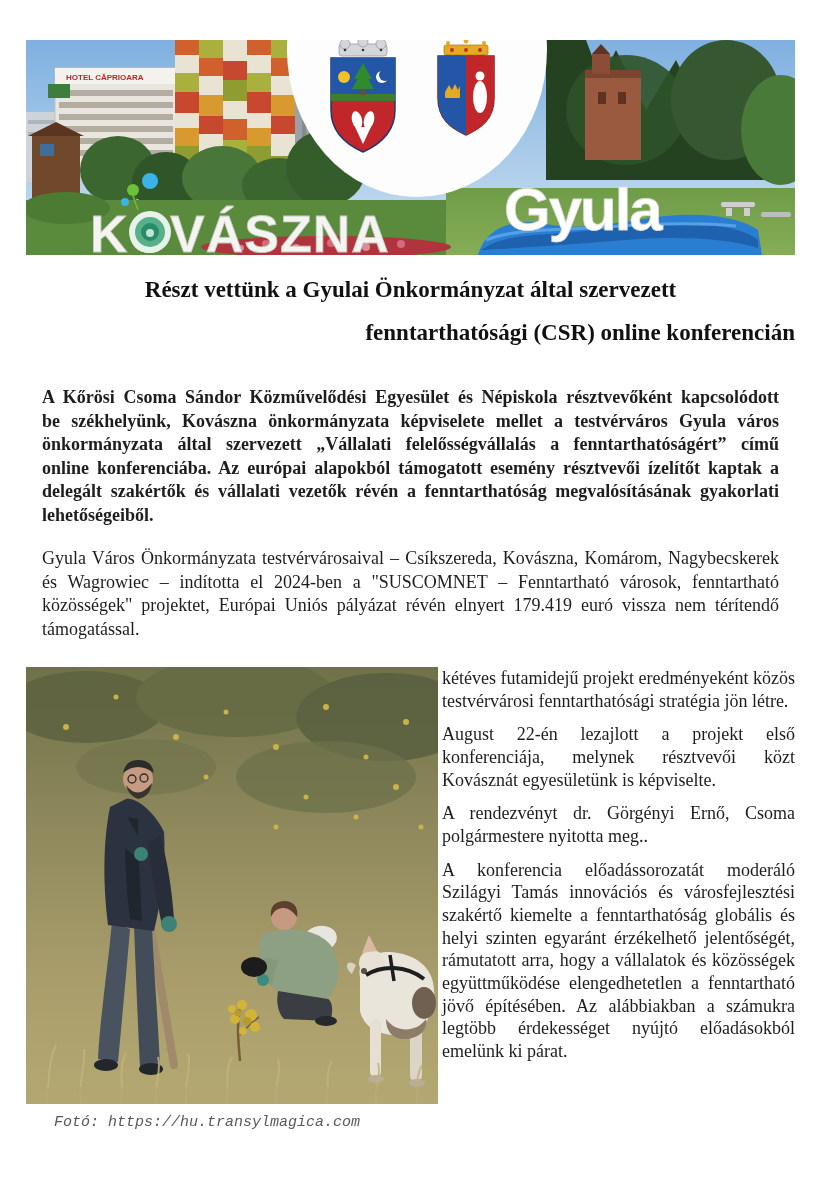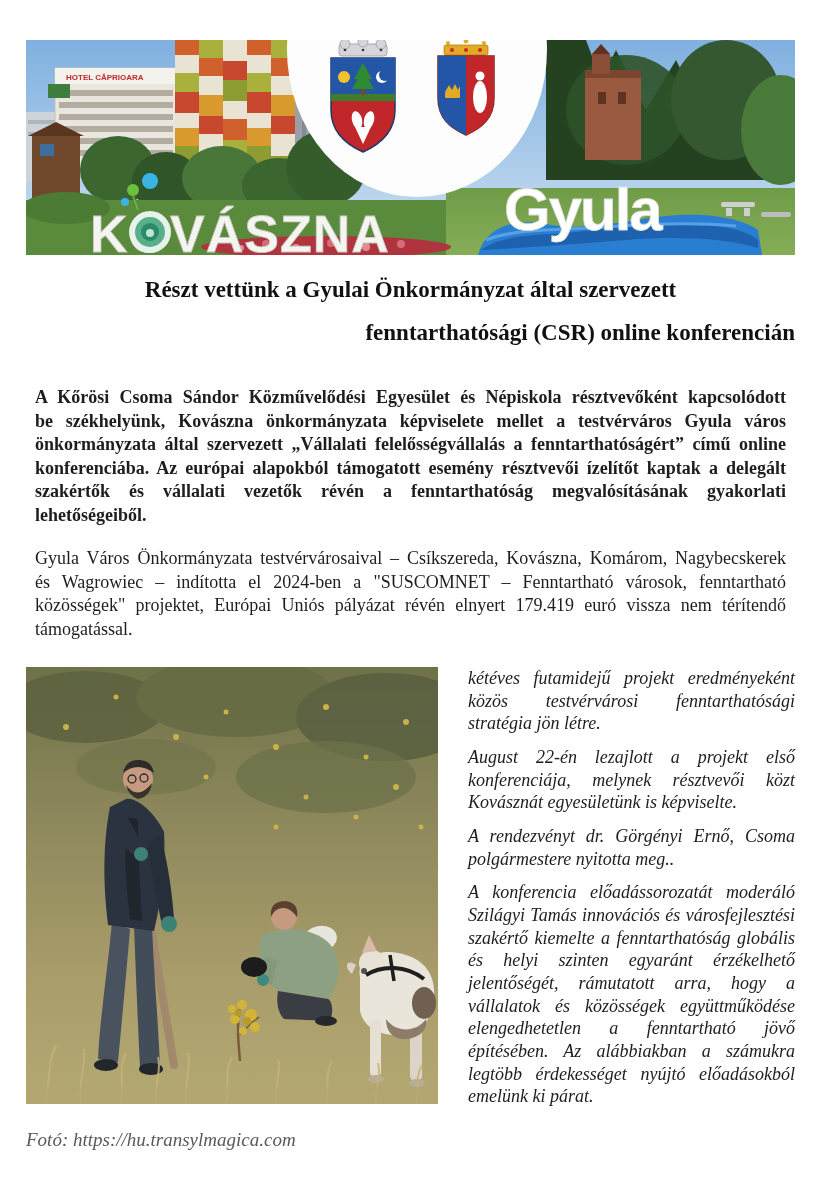--- a/index.html
+++ b/index.html
@@ -1,29 +1,29 @@
 <!DOCTYPE html>
 <html><head>
 <meta charset="utf-8">
 <style>
   html,body{margin:0;padding:0;background:#ffffff;}
   body{width:821px;height:1200px;overflow:hidden;font-family:"Liberation Serif",serif;color:#1d1d1d;}
   .page{padding:0 26px;}
   .header-photo{display:block;width:769px;height:215px;margin-top:40px;}
   .title{margin-top:22px;text-align:center;font-weight:bold;font-size:23px;color:#111;}
   .title .t2{margin-top:17px;text-align:right;}
-  p.body{margin:9px;font-size:18px;line-height:1.3;text-align:justify;}
+  p.body{margin:16px;font-size:18px;line-height:1.3;text-align:justify;}
   p.lead{margin-top:40px;font-weight:bold;word-spacing:3px;line-height:1.31;}
   p.p2{margin-top:20px;word-spacing:1px;}
   p.p3{margin-top:15px;text-align-last:justify;word-spacing:2px;}
-  .columns{display:flex;margin-top:26px;gap:30px;font-style:italic;}
+  .columns{display:flex;margin-top:26px;gap:4px;}
   .field-photo{width:412px;height:437px;flex:0 0 auto;display:block;}
   .col-text{flex:1;min-width:0;}
   .col-text p{margin:0 0 11px;font-size:18px;line-height:1.26;text-align:justify;}
-  .caption{margin-top:10px;font-family:Liberation Serif, serif;font-style:italic;font-size:19px;color:#595959;}
+  .caption{margin-top:10px;font-family:Liberation Mono, monospace;font-style:italic;font-size:15px;color:#595959;margin-left:28px;}
   svg text.sign{font-family:"Liberation Sans",sans-serif;font-weight:bold;}
   svg text.hotel{font-family:"Liberation Sans",sans-serif;font-weight:bold;}
 </style>
 </head>
 <body>
 
 <div class="page">
 
   <svg class="header-photo" viewBox="0 0 769 215" xmlns="http://www.w3.org/2000/svg">
     <defs>

